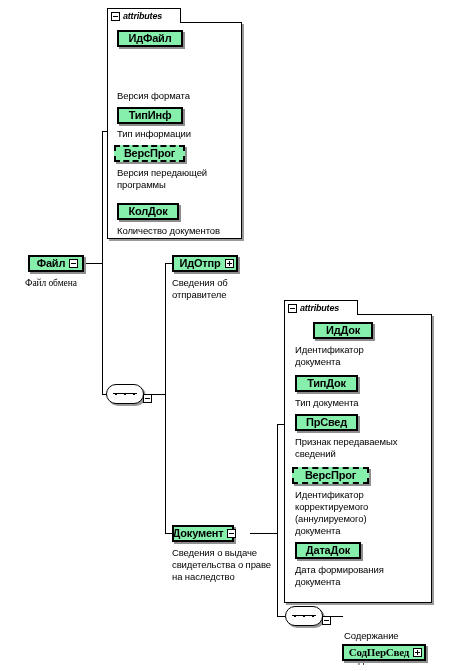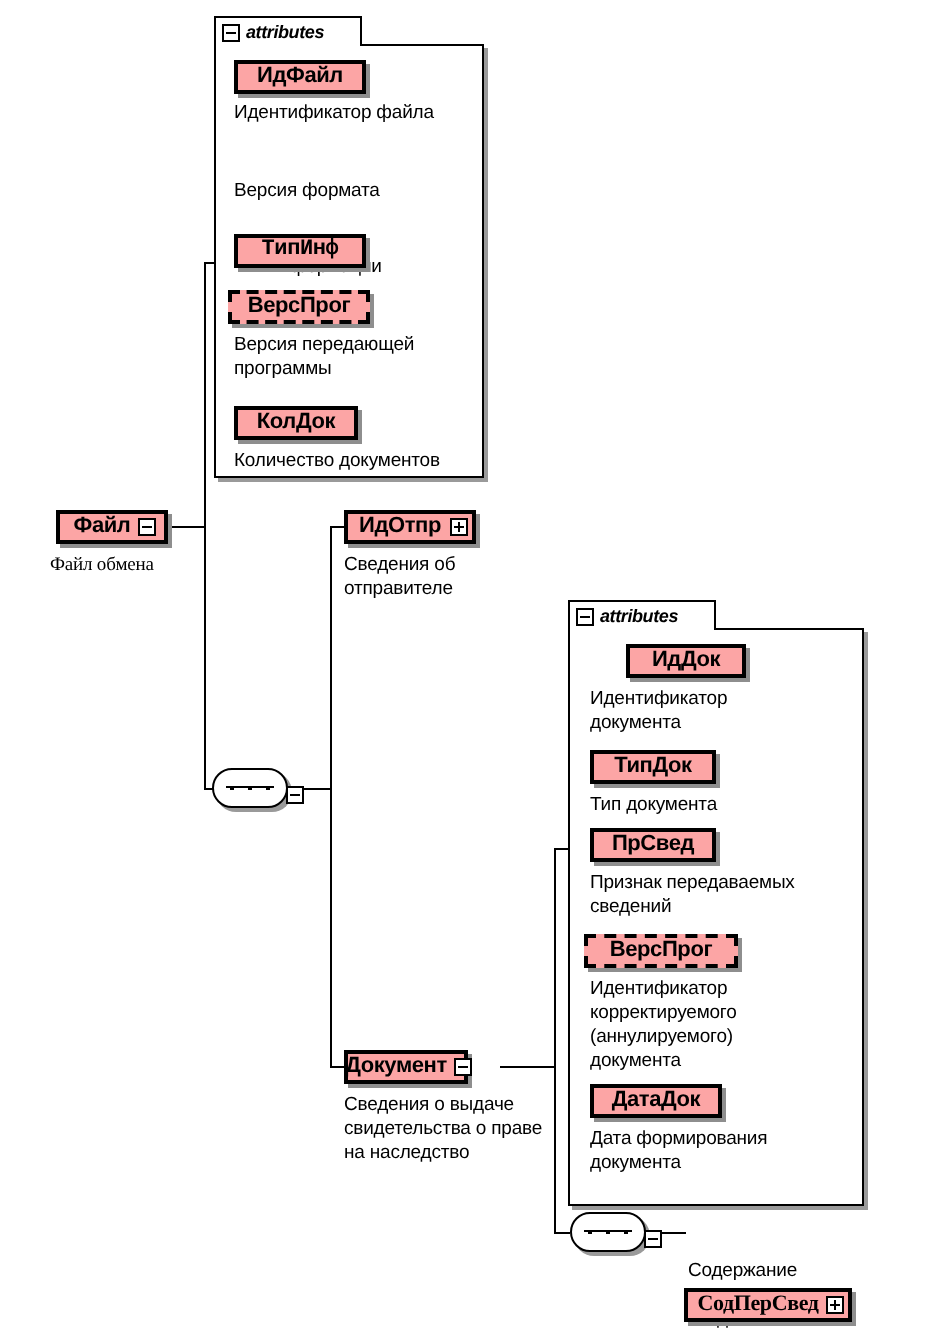--- a/index.html
+++ b/index.html
@@ -74,21 +74,21 @@
     top: 1px;
     width: 1px;
     height: 5px;
     background: #000000;
   }
 
   
   .node {
     position: absolute;
     box-sizing: border-box;
-    background: #fca5a5;
+    background: #86efac;
     border: 2px solid #000000;
     box-shadow: 2px 2px 0 0 #8e8e8e;
     height: 17px;
     display: flex;
     align-items: center;
     justify-content: center;
     padding: 0 5px;
     z-index: 3;
   }
   .node.optional {
@@ -189,25 +189,24 @@
 
   <div class="attr-tab" style="left:107px; top:8px; width:74px;">
     <span class="expander"></span>
     <span class="tab-label">attributes</span>
   </div>
   <div class="attr-panel" style="left:107px; top:22px; width:135px; height:217px;"></div>
 
   <div class="node" style="left:117px; top:30px; width:66px;">
     <span class="node-label">ИдФайл</span>
   </div>
-  <div class="caption" style="left:117px; top:51px; width:130px;">Идентификатор файла</div>
 
   <div class="caption" style="left:117px; top:90px; width:130px;">Версия формата</div>
 
-  <div class="node" style="left:117px; top:117px; width:66px;font-family:Liberation Mono, monospace;">
+  <div class="node" style="left:117px; top:107px; width:66px;">
     <span class="node-label">ТипИнф</span>
   </div>
   <div class="caption" style="left:117px; top:128px; width:130px;">Тип информации</div>
 
   <div class="node optional" style="left:114px; top:145px; width:71px;">
     <span class="node-label">ВерсПрог</span>
   </div>
   <div class="caption" style="left:117px; top:167px; width:125px;">Версия передающей
 программы</div>
 

